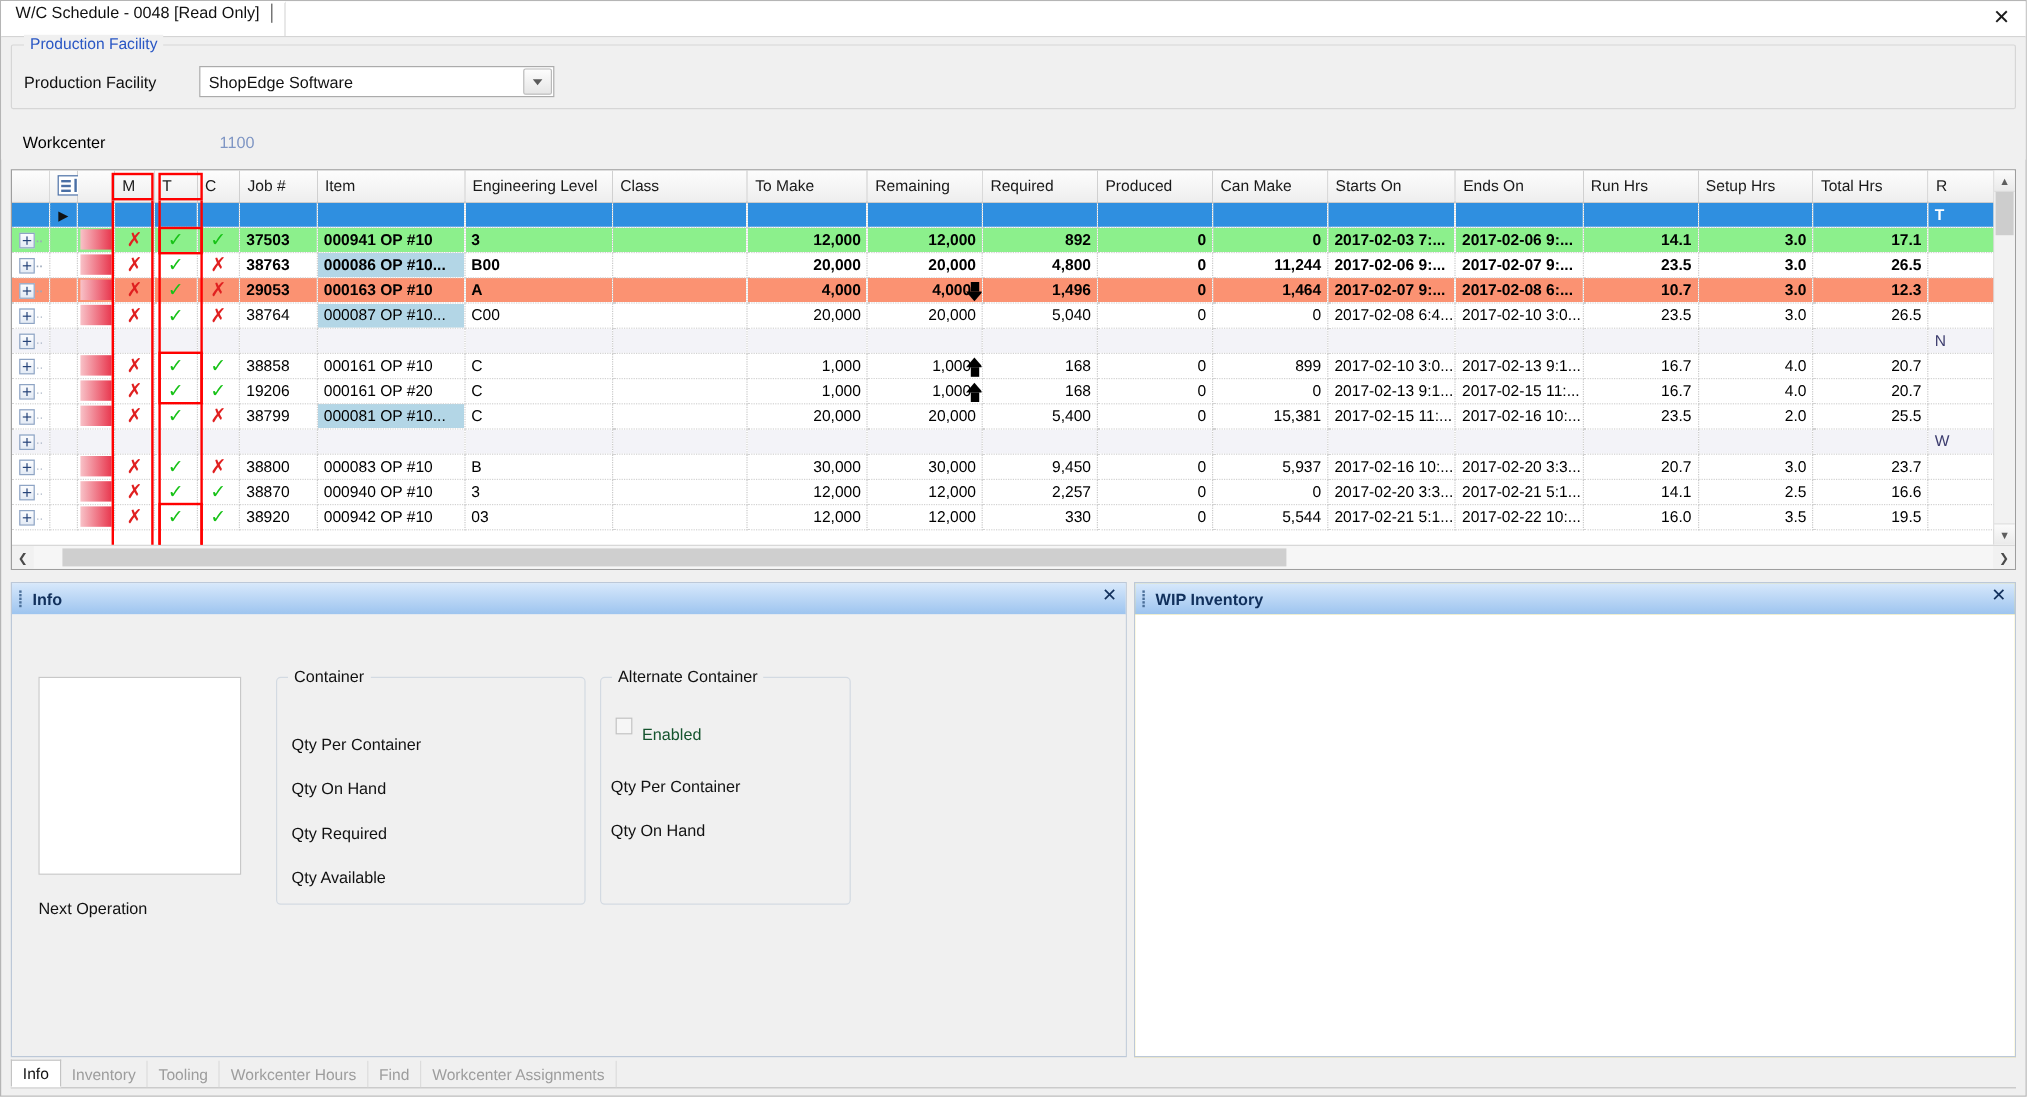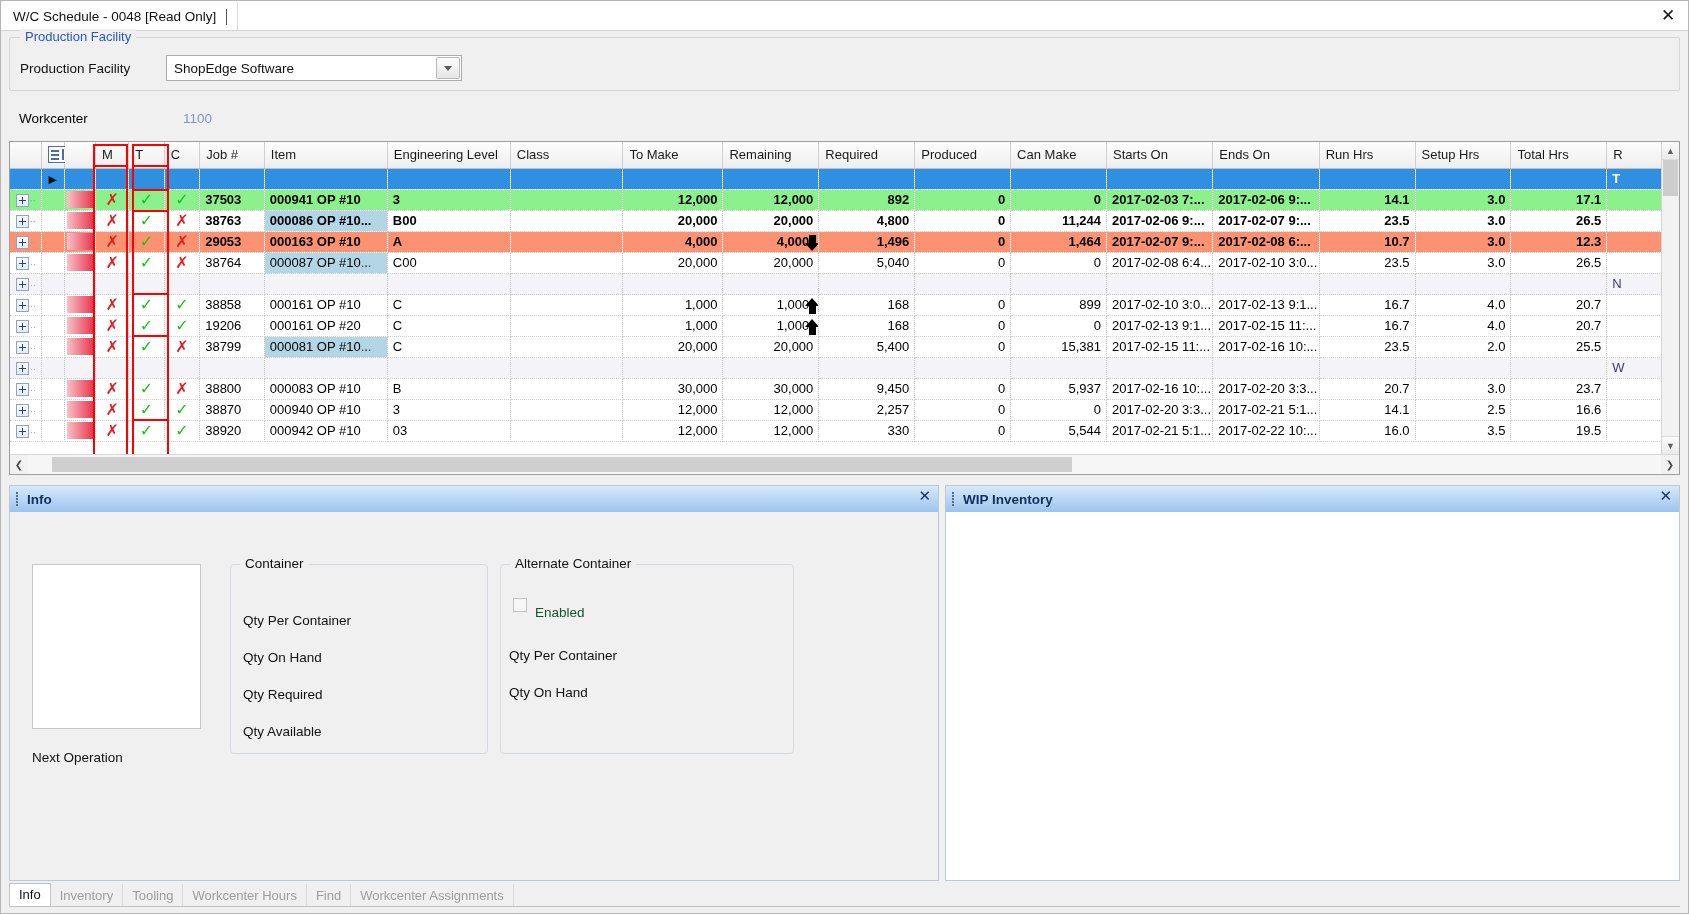--- a/index.html
+++ b/index.html
@@ -25,21 +25,21 @@
   
   .titlebar {
     position: relative;
     height: 30px;
     background: #ffffff;
     border-bottom: 1px solid #d4d4d4;
     display: flex; align-items: stretch;
     flex: 0 0 auto;
   }
   .doctab {
-    display: flex; align-items: center;
+    display: flex; 
     padding: 0 10px 0 12px;
     background: #ffffff;
     border-right: 1px solid #d9d9d9;
     border-top: 2px solid #ffffff;
     font-size: 13.5px;
     color: #111;
     white-space: nowrap;
   }
   .doctab .caret {
     display: inline-block;
@@ -913,21 +913,21 @@
           <div class="next-op-label">Next Operation</div>
 
           <div class="gbox" style="left:220px; top:52px; width:258px; height:190px;">
             <div class="gb-cap">Container</div>
             <div class="lbl" style="left:12px; top:48px;">Qty Per Container</div>
             <div class="lbl" style="left:12px; top:85px;">Qty On Hand</div>
             <div class="lbl" style="left:12px; top:122px;">Qty Required</div>
             <div class="lbl" style="left:12px; top:159px;">Qty Available</div>
           </div>
 
-          <div class="gbox disabled" style="left:490px; top:52px; width:294px; height:190px;">
+          <div class="gbox disabled" style="left:490px; top:52px; width:209px; height:190px;">
             <div class="gb-cap">Alternate Container</div>
             <div class="chkbox-row">
               <span class="chkbox"></span>
               <span class="chkbox-lbl">Enabled</span>
             </div>
             <div class="lbl" style="left:8px; top:83px;">Qty Per Container</div>
             <div class="lbl" style="left:8px; top:120px;">Qty On Hand</div>
           </div>
 
         </div>

